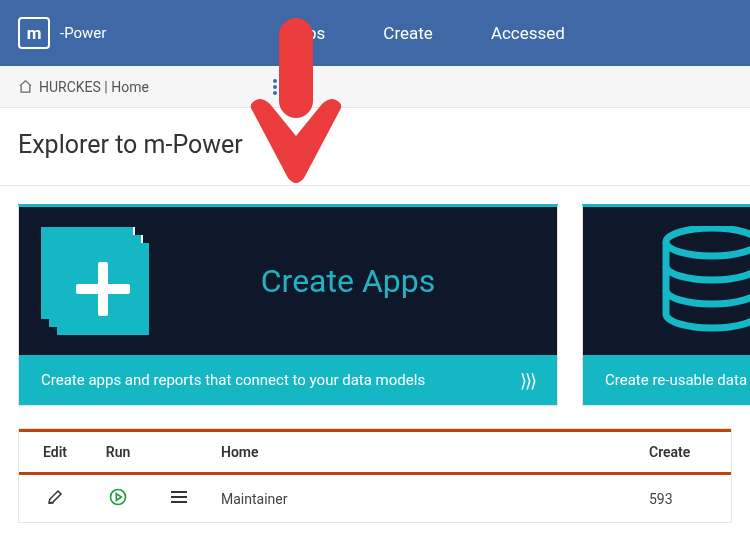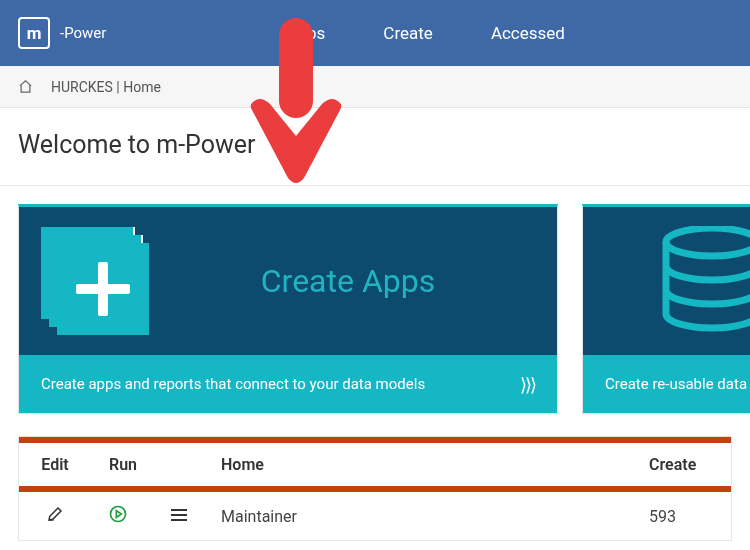--- a/index.html
+++ b/index.html
@@ -48,21 +48,21 @@
     cursor: pointer;
   }
   .breadcrumb-bar {
     height: 42px;
     background: #f6f6f6;
     display: flex;
     align-items: center;
     padding: 0 18px;
     font-size: 14px;
     color: #555;
-    gap: 18px;
+    gap: 6px;
     border-bottom: 1px solid #e6e6e6;
   }
   .home-icon svg { display:block; }
   .more-dots {
     margin-left: 118px;
     color: #3f69a6;
     cursor: pointer;
   }
   .welcome {
     padding: 22px 18px 26px 18px;
@@ -70,21 +70,21 @@
     font-weight: 400;
     color: #333;
     border-bottom: 1px solid #e6e6e6;
   }
   .cards {
     display: flex;
     gap: 24px;
     padding: 18px 0 0 18px; 
   }
   .card {
-    background: #0c4a6e;
+    background: #0f172a;
     border: 1px solid #e2e2e2;
     border-top: 3px solid #16b7c5;
     width: 540px;
     flex: 0 0 540px;
     display: flex;
     flex-direction: column;
     box-shadow: 0 1px 3px rgba(0,0,0,0.04);
   }
   .card.secondary { width: 260px; flex: 0 0 260px; }
   .card-body {
@@ -128,21 +128,21 @@
     flex: 1;
     text-align: center;
     font-size: 32px;
     color: #21b3c2;
     font-weight: 400;
   }
   .db-icon { display:flex; align-items:center; justify-content:center; width:100%; height:100%; }
   .card-footer {
     background: #16b7c5;
     color: #fff;
-    height: 58px;
+    height: 50px;
     display: flex;
     align-items: center;
     padding: 12px 22px;
     font-size: 15px;
     justify-content: space-between;
   }
   .chevrons { letter-spacing: -2px; font-weight: 300; font-size: 18px; }
 
   .recent-wrap {
     margin: 22px 18px 0 18px;
@@ -150,28 +150,28 @@
   }
   .recent-title {
     padding: 16px 18px 14px 18px;
     font-size: 21px;
     color: #333;
   }
   table { width: 100%; border-collapse: collapse; }
   th, td {
     text-align: left;
     padding: 12px 14px;
-    font-size: 16px;
+    font-size: 14px;
     color: #444;
-    border-top: 6px solid #c2410c;
+    border-top: 3px solid #c2410c;
   }
   th { font-weight: 600; color: #333; }
   th:first-child, td:first-child { padding-left: 20px; }
   .col-edit { width: 66px; text-align: center;}
-  .col-run { width: 66px; text-align: right;}
+  .col-run { width: 66px; text-align: center;}
   .col-menu { width: 56px; text-align: center;}
   .col-type { }
   .col-number { width: 96px; }
   .cell-center { text-align: center; }
   .icon-btn { cursor: pointer; display:inline-flex; align-items:center; justify-content:center; }
 
   
   .overlay-arrow {
     position: absolute;
     top: 18px;
@@ -204,21 +204,21 @@
   <span>HURCKES | Home</span>
   <span class="more-dots icon-btn">
     <svg width="4" height="16" viewBox="0 0 4 16" fill="#3f69a6">
         <circle cx="2" cy="2" r="2"></circle>
         <circle cx="2" cy="8" r="2"></circle>
         <circle cx="2" cy="14" r="2"></circle>
       </svg>
   </span>
 </div>
 
-<h1 class="welcome">Welcome to m-Power</h1>
+<h1 class="welcome">Explorer to m-Power</h1>
 
 <div class="cards">
 
   <div class="card">
     <div class="card-body">
       <div class="stacked-plus">
         <div class="layer l1"></div>
         <div class="layer l2"></div>
         <div class="layer l3">
             <div class="plus"></div>

